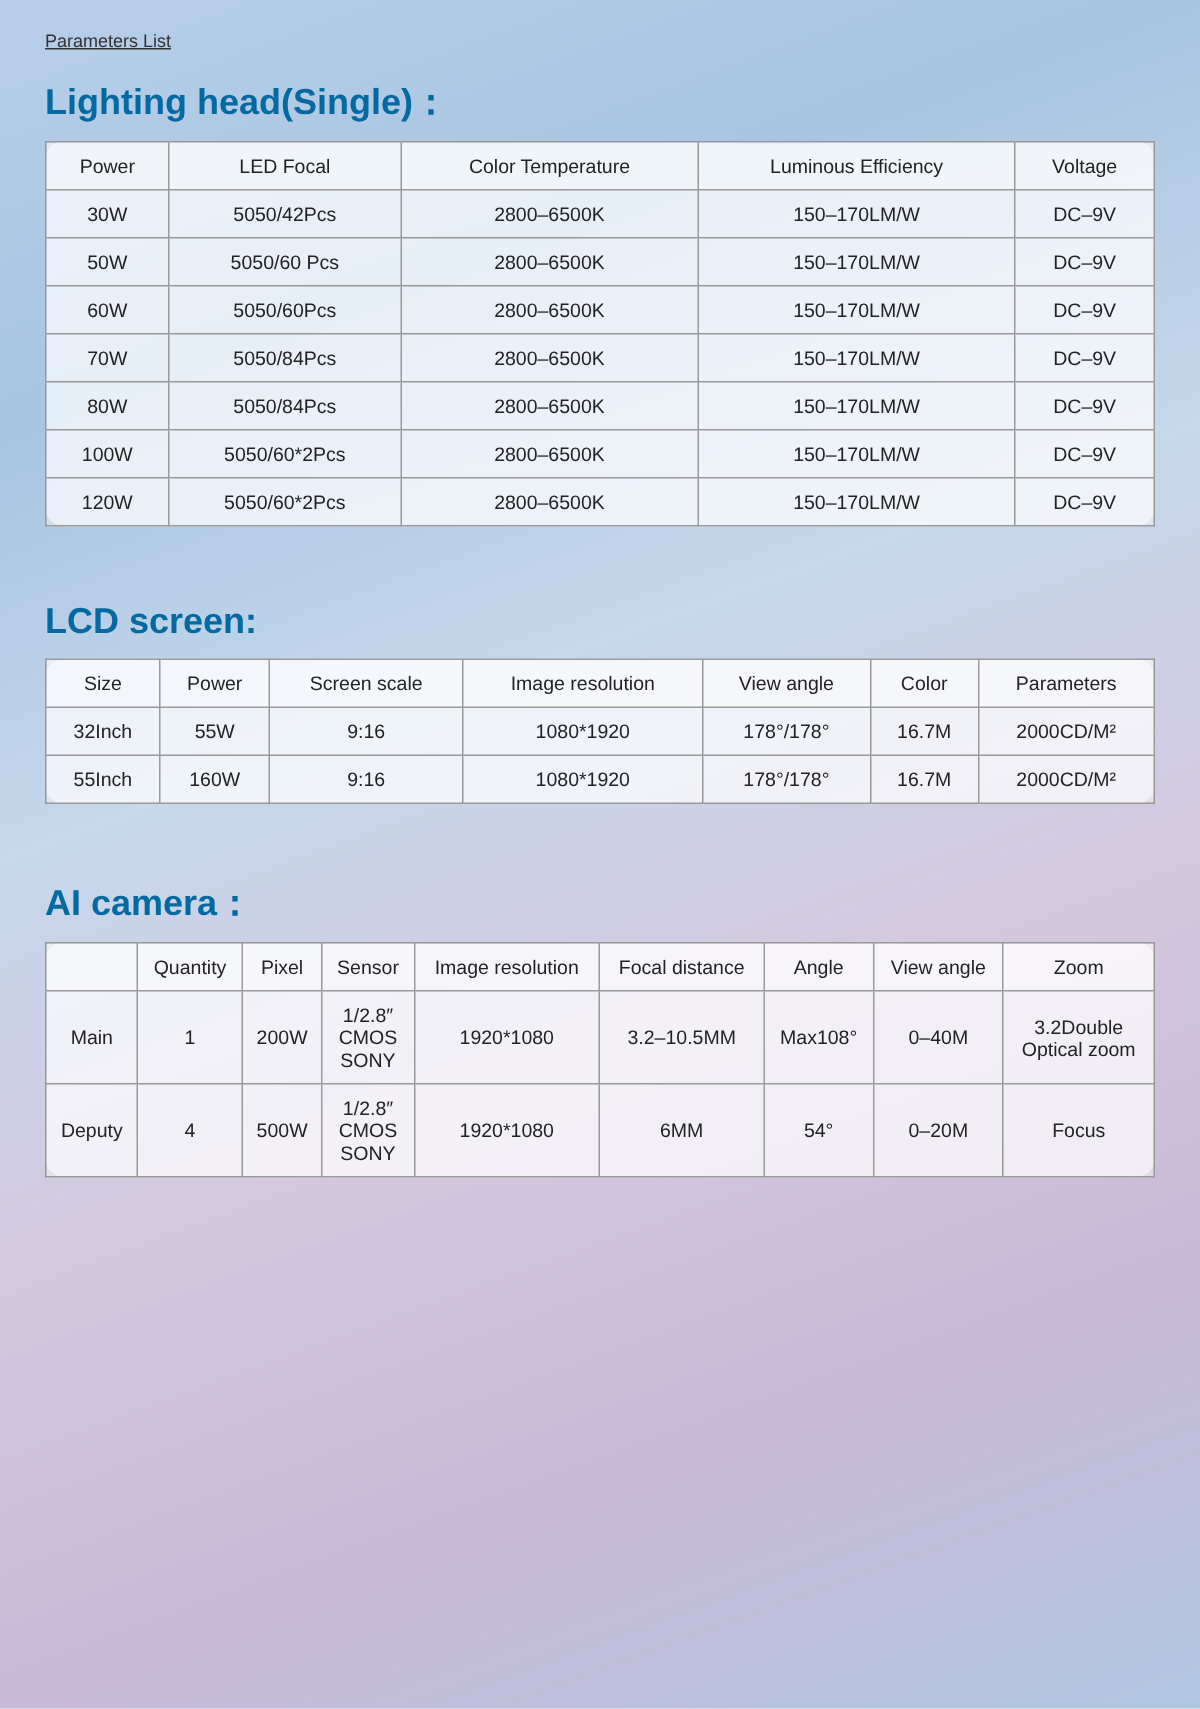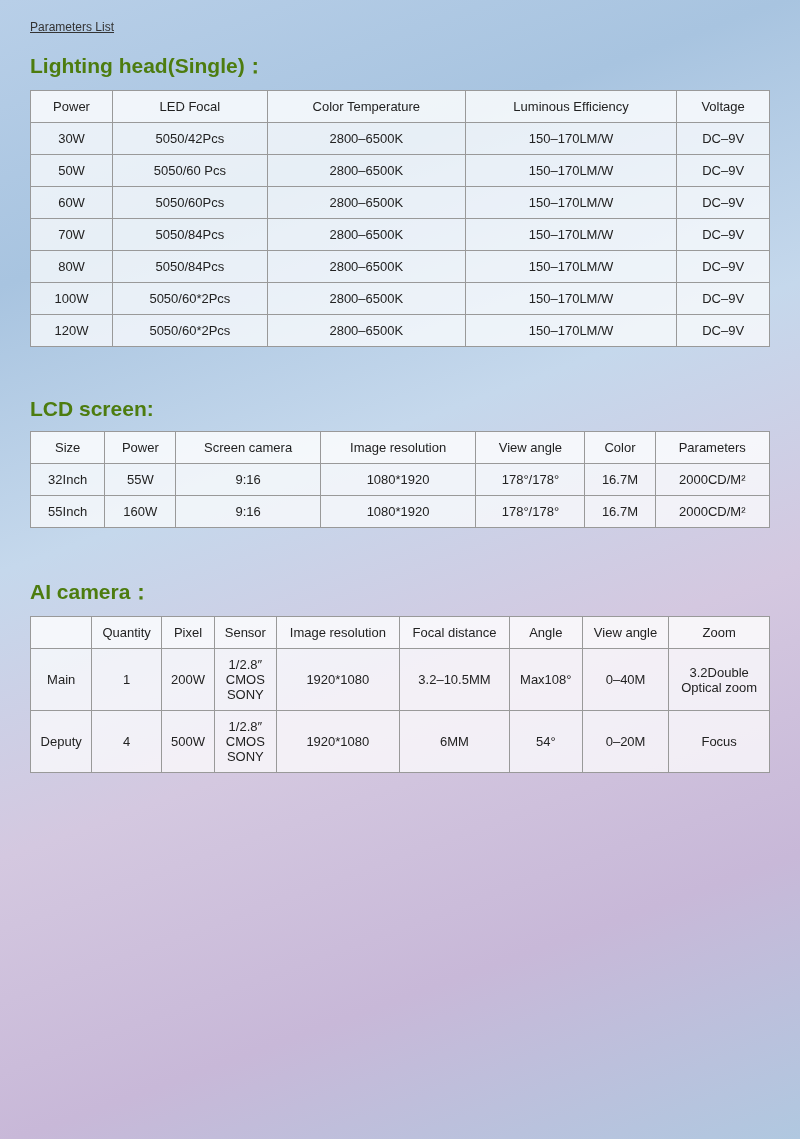--- a/index.html
+++ b/index.html
@@ -20,30 +20,31 @@
       color: #333;
       margin-bottom: 18px;
       text-decoration: underline;
     }
 
     .section {
       margin-bottom: 30px;
     }
 
     .section-title {
-      font-size: 21px;
+      font-size: 24px;
       font-weight: bold;
-      color: #4d7c0f;
+      color: #0369a1;
       margin-bottom: 10px;
     }
 
     table {
       width: 100%;
       border-collapse: collapse;
       background: rgba(255,255,255,0.55);
+      border-radius: 13px;
     }
 
     th, td {
       border: 1px solid #999;
       padding: 8px 6px;
       text-align: center;
       font-size: 13px;
       color: #222;
     }
 
@@ -131,21 +132,21 @@
   </table>
 </div>
 
 <div class="section section-gap">
   <div class="section-title">LCD screen:</div>
   <table>
     <thead>
       <tr id="lcd-headers">
           <th>Size</th>
           <th>Power</th>
-          <th>Screen camera</th>
+          <th>Screen scale</th>
           <th>Image resolution</th>
           <th>View angle</th>
           <th>Color</th>
           <th>Parameters</th>
         </tr>
     </thead>
     <tbody id="lcd-body">
         <tr>
           <td>32Inch</td>
           <td>55W</td>

